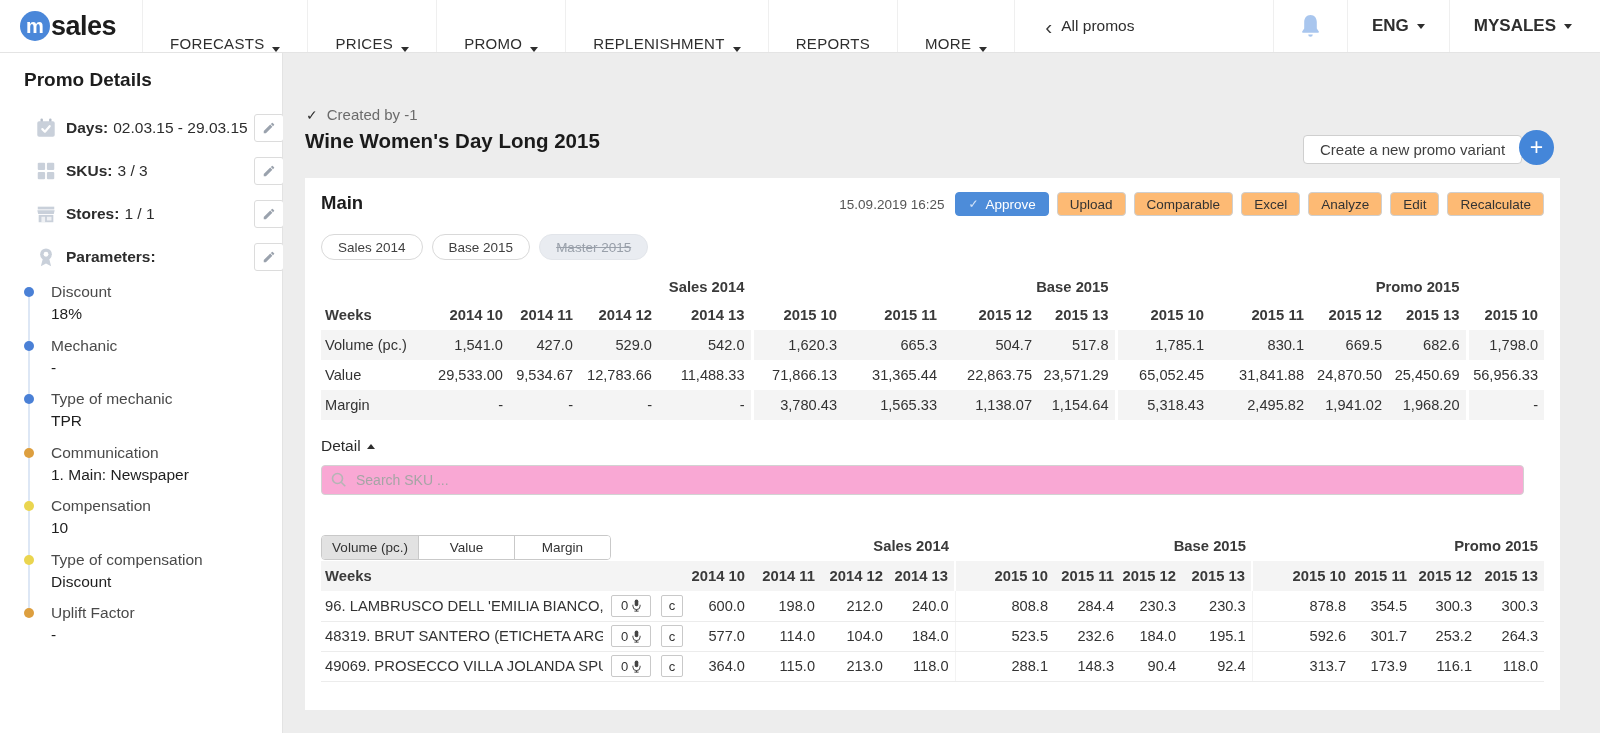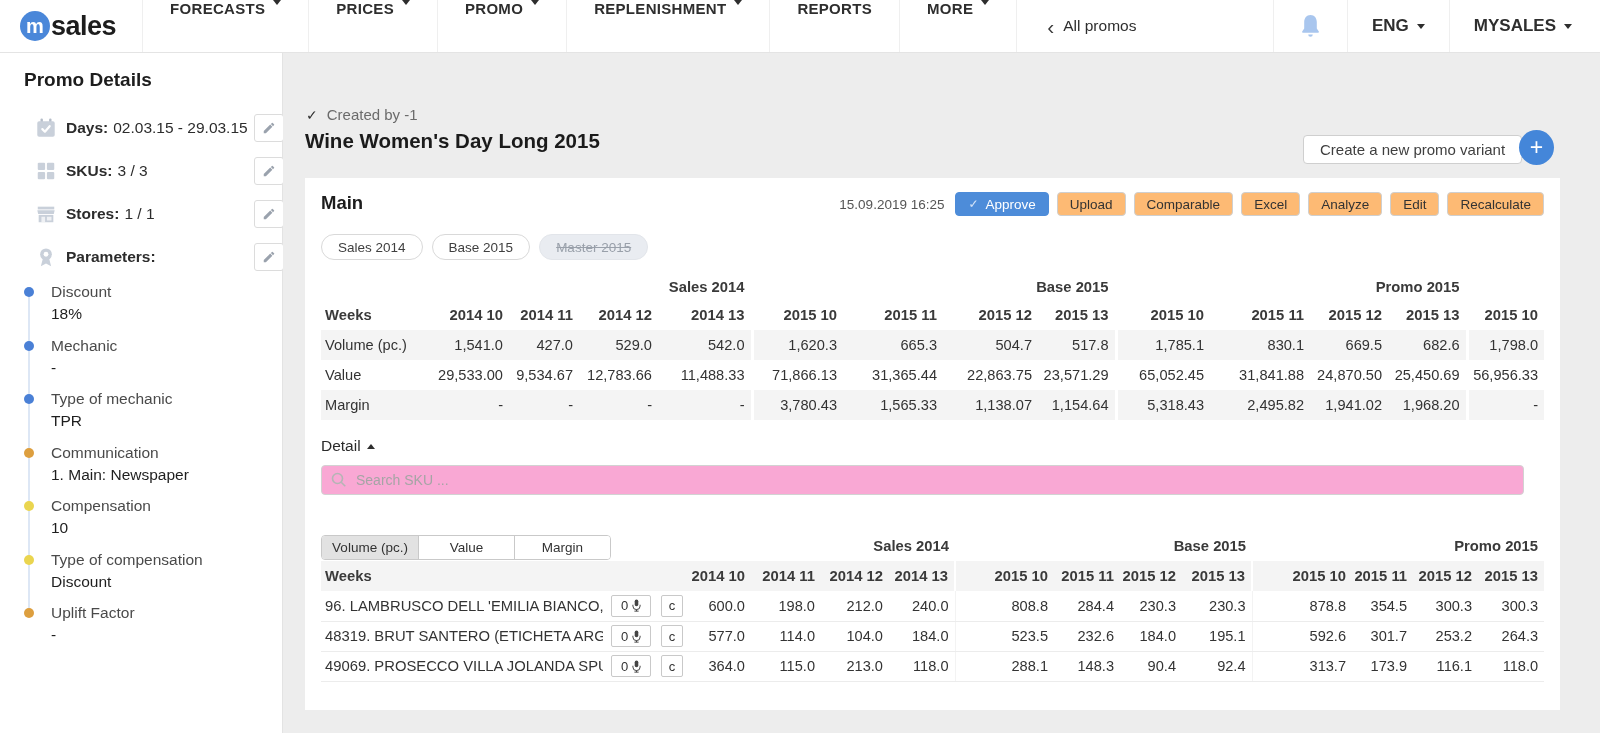--- a/index.html
+++ b/index.html
@@ -4,21 +4,21 @@
 <style>
   html,body{margin:0;padding:0;}
   body{width:1600px;height:733px;font-family:"Liberation Sans",sans-serif;background:#ededed;overflow:hidden;position:relative;}
   .screen{position:absolute;inset:0;}
 
   
   .topbar{position:absolute;top:0;left:0;width:1600px;height:53px;background:#fff;border-bottom:1px solid #e4e4e4;display:flex;align-items:stretch;box-sizing:border-box;}
   .brand{display:flex;align-items:center;padding:0 26px 0 20px;cursor:pointer;}
   .brand-circle{width:30px;height:30px;border-radius:50%;background:#4a87d9;color:#fff;font-weight:bold;font-size:20px;display:flex;align-items:center;justify-content:center;margin-right:1px;}
   .brand-text{font-size:27px;font-weight:bold;color:#1d1d1d;letter-spacing:-0.5px;}
-  .nav-item{display:flex;align-items:flex-start;padding:0 27px;border-left:1px solid #efefef;font-size:15px;font-weight:bold;color:#2e2e2e;letter-spacing:.3px;cursor:pointer;}
+  .nav-item{display:flex;align-items:flex-end;padding:0 27px;border-left:1px solid #efefef;font-size:15px;font-weight:normal;color:#2e2e2e;letter-spacing:.3px;cursor:pointer;}
   .nav-item.last{border-right:1px solid #efefef;}
   .caret-down{width:0;height:0;border-left:4px solid transparent;border-right:4px solid transparent;border-top:5px solid #2e2e2e;margin-left:8px;}
   .back{display:flex;align-items:center;padding:0 0 0 30px;font-size:15.5px;color:#2e2e2e;cursor:pointer;}
   .back-chev{font-size:21px;margin-right:9px;line-height:1;color:#3a3a3a;}
   .top-right{margin-left:auto;display:flex;align-items:stretch;}
   .bell-box{display:flex;align-items:center;padding:0 26px;border-left:1px solid #efefef;cursor:pointer;}
   .lang,.user{display:flex;align-items:center;padding:0 24px;border-left:1px solid #efefef;font-size:17px;font-weight:bold;color:#2e2e2e;cursor:pointer;}
   .user{padding-right:28px;}
 
   

